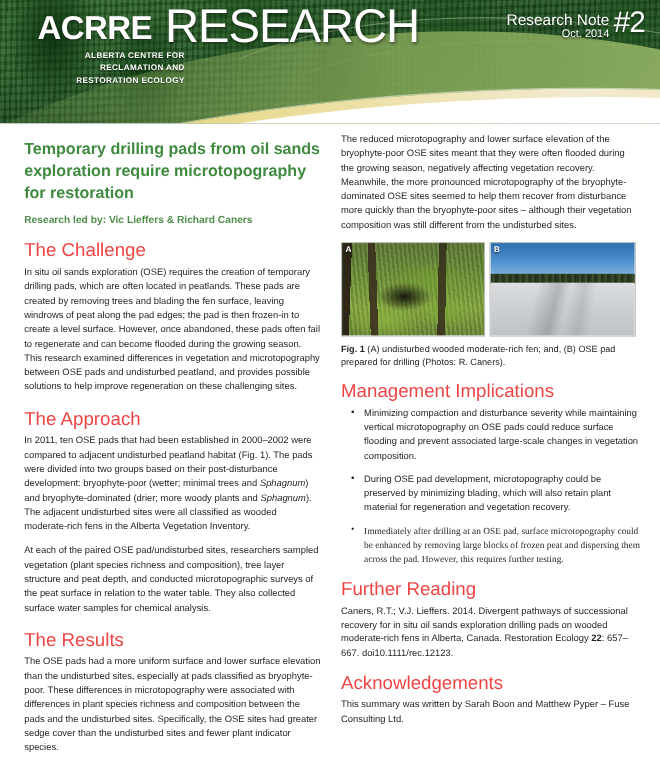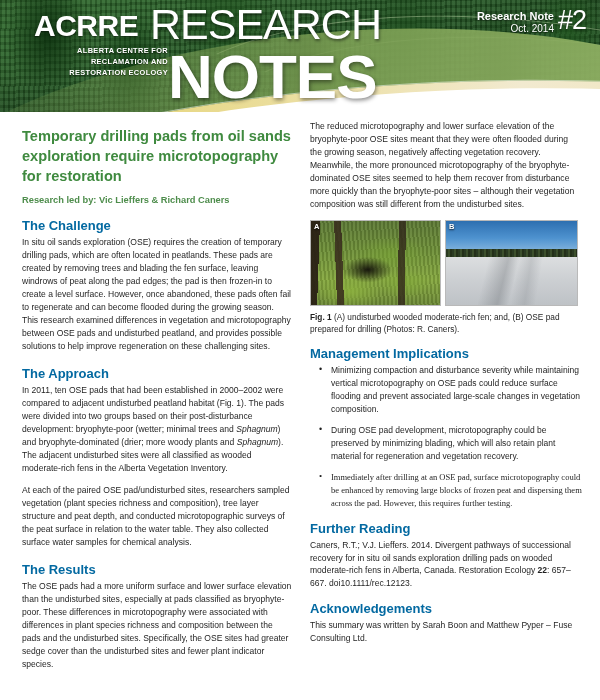--- a/index.html
+++ b/index.html
@@ -149,21 +149,21 @@
     z-index: 7;
     display: flex;
     align-items: flex-start;
     color: #ffffff;
   }
   .note-badge-text {
     text-align: right;
     padding-top: 2px;
     text-shadow: 0 1px 2px rgba(0,0,0,.55);
   }
-  .note-badge-line1 { font-size: 11px; font-weight: 700; line-height: 1.15; }
+  .note-badge-line1 { font-size: 14px; font-weight: 400; line-height: 1.15; }
   .note-badge-line2 { font-size: 10px; font-weight: 400; line-height: 1.2; }
   .note-badge-num {
     font-size: 27px;
     font-weight: 400;
     line-height: .92;
     margin-left: 4px;
     letter-spacing: -1px;
     text-shadow: 0 1px 3px rgba(0,0,0,.5);
   }
 
@@ -190,23 +190,23 @@
     color: #3f8a3f;
   }
   .byline {
     margin: 9px 0 0 0;
     font-size: 9.3px;
     font-weight: 700;
     color: #4e8d4c;
   }
   h2 {
     margin: 13px 0 3px 0;
-    font-size: 13px;
-    font-weight: 700;
-    color: #0369a1;
+    font-size: 17px;
+    font-weight: 400;
+    color: #ef4444;
   }
   h2.tight { margin-top: 11px; }
   p.body {
     margin: 0 0 9px 0;
     font-size: 8.55px;
     line-height: 1.52;
     color: #1f1f1f;
     text-align: left;
   }
   p.body:last-child { margin-bottom: 0; }
@@ -303,21 +303,20 @@
 </head>
 <body>
 
 <div class="banner">
   <div class="banner-photo"></div>
   <div class="banner-vignette"></div>
   <div class="arc arc-a"></div>
   <div class="arc arc-b"></div>
 
   <div class="word-research">RESEARCH</div>
-  <div class="word-notes">NOTES</div>
 
   <div class="logo-block">
     <div class="logo-acrre">ACRRE</div>
     <div class="logo-sub">
       <div>ALBERTA CENTRE FOR</div>
       <div>RECLAMATION AND</div>
       <div>RESTORATION ECOLOGY</div>
     </div>
   </div>
 

